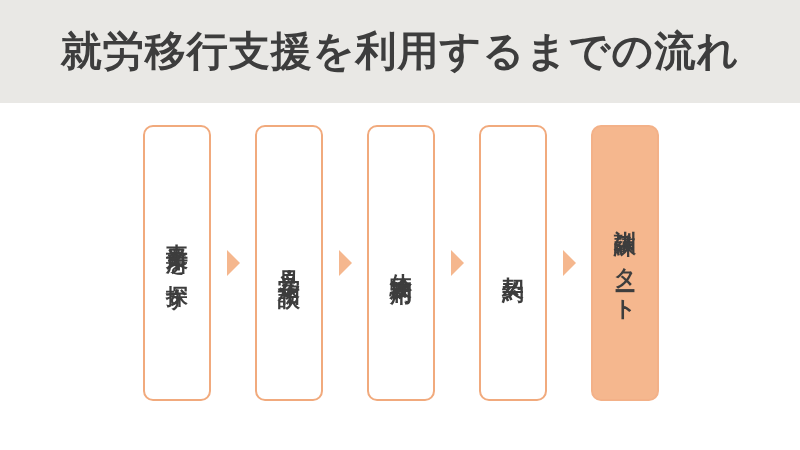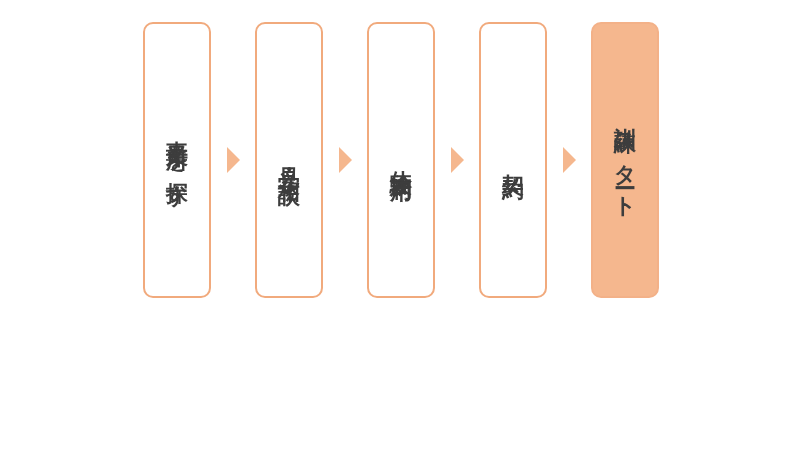--- a/index.html
+++ b/index.html
@@ -77,20 +77,23 @@
     border-top: 13px solid transparent;
     border-bottom: 13px solid transparent;
     border-left: 13px solid #f5b78e;
   }
 </style>
 </head>
 <body>
 
 <div class="page">
 
+  <header class="banner">
+    <h1>就労移行支援を利用するまでの流れ</h1>
+  </header>
 
   <main class="flow">
 
     <div class="step-box">
       <span class="step-label">事業所を探す</span>
     </div>
 
     <div class="arrow-cell">
       <span class="tri"></span>
     </div>

